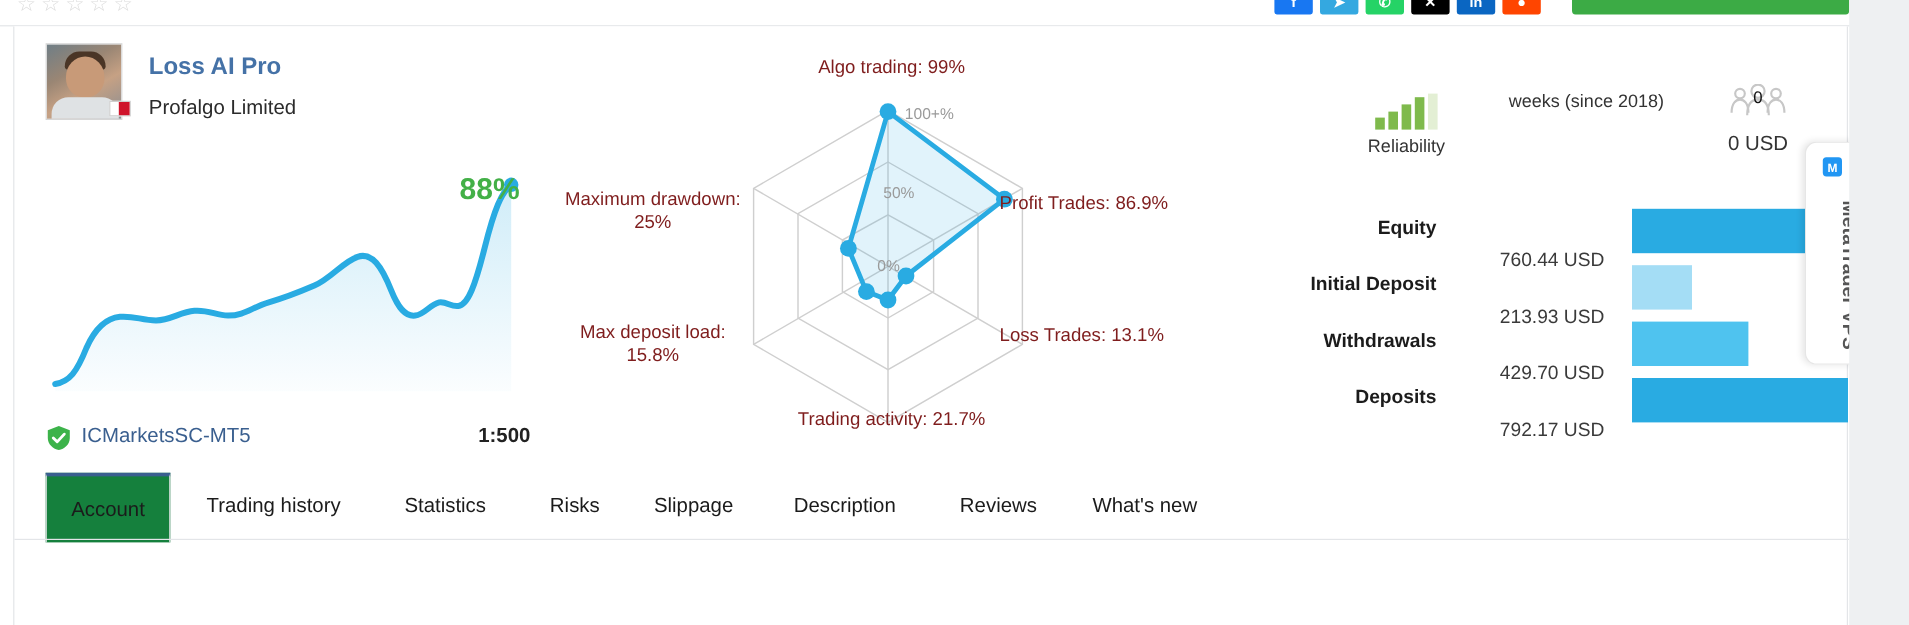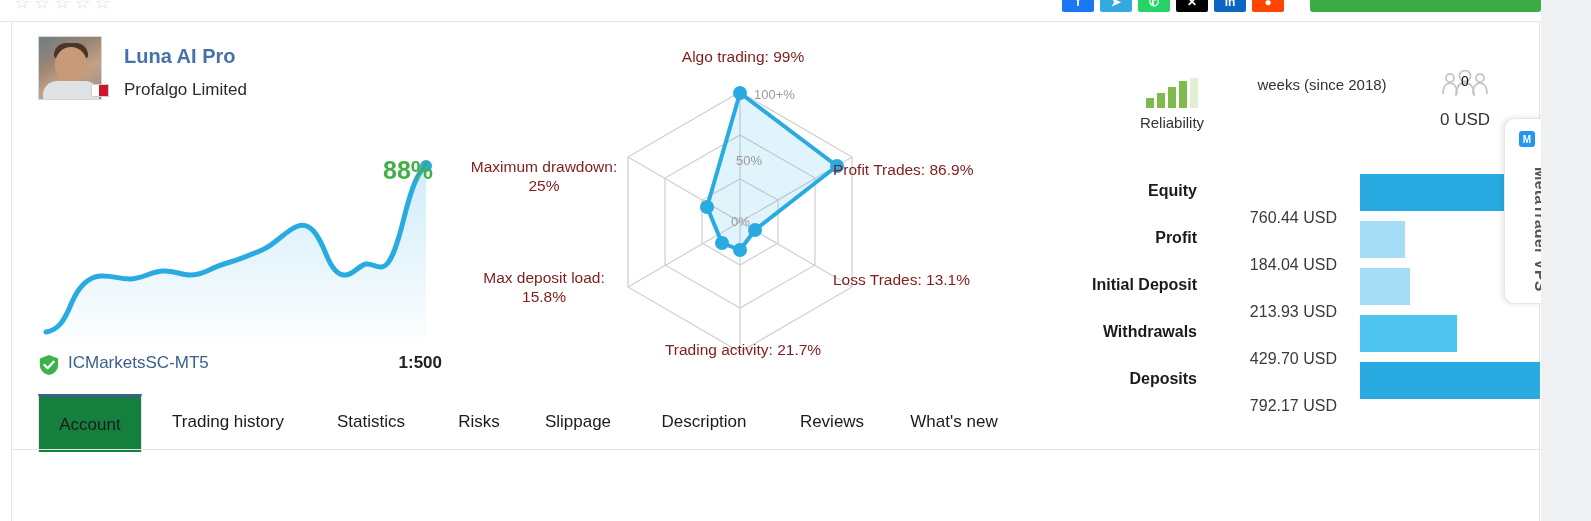--- a/index.html
+++ b/index.html
@@ -43,21 +43,21 @@
             border-radius:17px 17px 4px 4px; background:#4a3526; }
   .avatar .shirt{ position:absolute; left:4px; top:44px; width:56px; height:22px;
             border-radius:14px 14px 0 0; background:#dfe2e4; }
   .flag { position:absolute; left:53px; top:48px; width:18px; height:13px;
           background:#fff; border:1px solid #cfcfcf; }
   .flag i { position:absolute; right:0; top:0; width:9px; height:11px; background:#cf142b; display:block; }
   .pname { position:absolute; left:86px; top:9px; font-size:20px; color:#4572a7; font-weight:600; }
   .pcomp { position:absolute; left:86px; top:44px; font-size:17px; color:#2b2b2b; }
 
   
-  .growth { position:absolute; left:26px; top:120px; width:400px; height:200px; }
+  .growth { position:absolute; left:26px; top:108px; width:400px; height:200px; }
   .growthpct { position:absolute; left:345px; top:14px; font-size:25px; font-weight:bold; color:#43b047; }
   .brokerrow { position:absolute; left:26px; top:330px; width:400px; height:28px; }
   .shield { position:absolute; left:0; top:2px; width:22px; height:22px; }
   .brokername { position:absolute; left:30px; top:1px; font-size:17px; color:#3a5f8f; }
   .leverage { position:absolute; right:-4px; top:1px; font-size:17px; color:#222; font-weight:600; }
 
   
   .radar { position:absolute; left:466px; top:50px; width:540px; height:300px; }
   .rlabel { position:absolute; font-size:15.5px; color:#7f1d1d; text-align:center; line-height:19px; }
 
@@ -131,21 +131,21 @@
 
     <div class="profile">
       <div class="avatar">
         <div class="hair"></div>
         <div class="face"></div>
         <div class="shirt"></div>
       </div>
       <div class="flag">
           <i></i>
         </div>
-      <div class="pname">Luna AI Pro</div>
+      <div class="pname">Loss AI Pro</div>
       <div class="pcomp">Profalgo Limited</div>
     </div>
 
     <div class="growth">
       <svg width="400" height="200" viewBox="0 0 400 200">
         <defs>
           <linearGradient id="gfill" x1="0" y1="0" x2="0" y2="1">
             <stop offset="0%" stop-color="#29abe2" stop-opacity="0.22"></stop>
             <stop offset="100%" stop-color="#29abe2" stop-opacity="0.02"></stop>
           </linearGradient>
@@ -245,25 +245,20 @@
       </div>
     </div>
 
     <div class="stats">
       <div class="srow">
         <div class="slabel">Equity</div>
         <div class="svalue">760.44 USD</div>
         <div class="sbar dark" style="width:185px;"></div>
       </div>
       <div class="srow">
-        <div class="slabel">Profit</div>
-        <div class="svalue">184.04 USD</div>
-        <div class="sbar light" style="width:45px;"></div>
-      </div>
-      <div class="srow">
         <div class="slabel">Initial Deposit</div>
         <div class="svalue">213.93 USD</div>
         <div class="sbar light" style="width:50px;"></div>
       </div>
       <div class="srow">
         <div class="slabel">Withdrawals</div>
         <div class="svalue">429.70 USD</div>
         <div class="sbar mid" style="width:97px;"></div>
       </div>
       <div class="srow">

